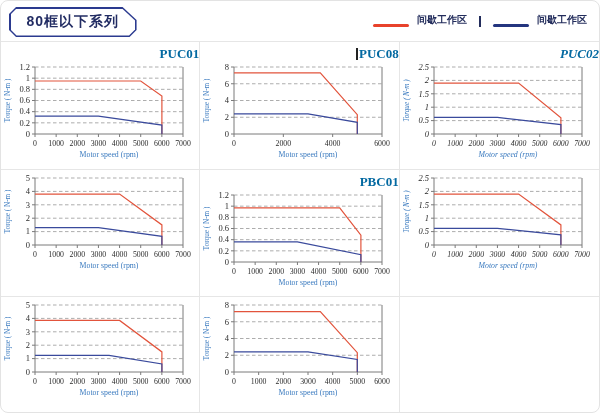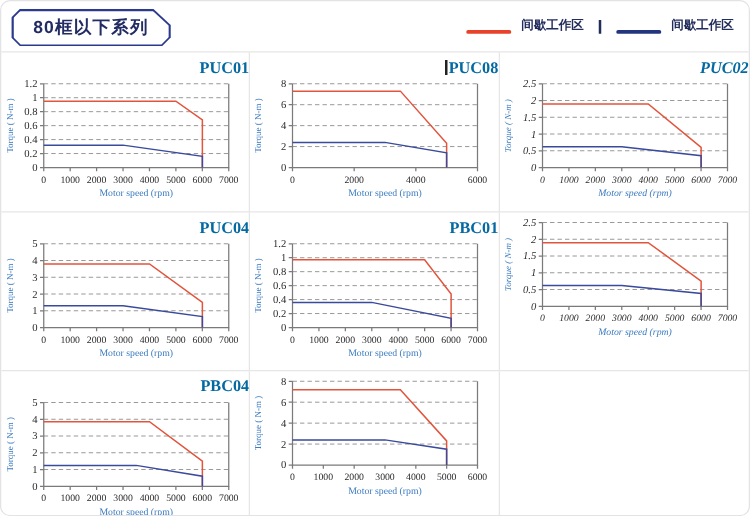--- a/index.html
+++ b/index.html
@@ -172,21 +172,20 @@
           <text x="160.85714285714283" y="84" text-anchor="middle" font-size="7.8" fill="#2c2c2c">6000</text>
           <line x1="182" y1="72" x2="182" y2="75" stroke="#7a7a7a" stroke-width="1"></line>
           <text x="182" y="84" text-anchor="middle" font-size="7.8" fill="#2c2c2c">7000</text>
           <text x="108" y="95" text-anchor="middle" font-size="7.8" fill="#3a7abf">Motor speed (rpm)</text>
           <text x="9" y="38.5" text-anchor="middle" font-size="7.2" fill="#3a7abf" transform="rotate(-90 9 38.5)">Torque ( N-m )</text>
           <polyline points="34.0,21.1 118.6,21.1 160.9,55.9 160.9,72.0" fill="none" stroke="#e2543c" stroke-width="1.2"></polyline>
           <polyline points="34.0,55.4 97.4,55.4 160.9,62.6 160.9,72.0" fill="none" stroke="#3a4a9c" stroke-width="1.2"></polyline>
         </svg></div>
 
   <div class="chart-cell">
-    <div class="chart-title">PUC04</div>
   <svg width="198" height="104" viewBox="0 0 198 104">
           <line x1="34" y1="58.6" x2="182" y2="58.6" stroke="#8a8a8a" stroke-width="0.7" stroke-dasharray="3.5 2.5"></line>
           <line x1="34" y1="45.2" x2="182" y2="45.2" stroke="#8a8a8a" stroke-width="0.7" stroke-dasharray="3.5 2.5"></line>
           <line x1="34" y1="31.800000000000004" x2="182" y2="31.800000000000004" stroke="#8a8a8a" stroke-width="0.7" stroke-dasharray="3.5 2.5"></line>
           <line x1="34" y1="18.4" x2="182" y2="18.4" stroke="#8a8a8a" stroke-width="0.7" stroke-dasharray="3.5 2.5"></line>
           <line x1="34" y1="5" x2="182" y2="5" stroke="#8a8a8a" stroke-width="0.7" stroke-dasharray="3.5 2.5"></line>
           <path d="M 34 5 L 34 72 L 182 72 L 182 5" fill="none" stroke="#7a7a7a" stroke-width="1"></path>
           <line x1="31" y1="72" x2="34" y2="72" stroke="#7a7a7a" stroke-width="1"></line>
           <text x="29" y="74.8" text-anchor="end" font-size="8.5" fill="#2c2c2c">0</text>
           <line x1="31" y1="58.6" x2="34" y2="58.6" stroke="#7a7a7a" stroke-width="1"></line>
@@ -303,21 +302,20 @@
           <text x="160.85714285714283" y="84" text-anchor="middle" font-size="7.8" fill="#2c2c2c">6000</text>
           <line x1="182" y1="72" x2="182" y2="75" stroke="#7a7a7a" stroke-width="1"></line>
           <text x="182" y="84" text-anchor="middle" font-size="7.8" fill="#2c2c2c">7000</text>
           <text x="108" y="95" text-anchor="middle" font-size="7.8" fill="#3a7abf">Motor speed (rpm)</text>
           <text x="9" y="38.5" text-anchor="middle" font-size="7.2" fill="#3a7abf" transform="rotate(-90 9 38.5)">Torque ( N-m )</text>
           <polyline points="34.0,21.1 118.6,21.1 160.9,51.9 160.9,72.0" fill="none" stroke="#e2543c" stroke-width="1.2"></polyline>
           <polyline points="34.0,55.4 97.4,55.4 160.9,61.8 160.9,72.0" fill="none" stroke="#3a4a9c" stroke-width="1.2"></polyline>
         </svg></div>
 
   <div class="chart-cell">
-    <div class="chart-title">PBC04</div>
   <svg width="198" height="104" viewBox="0 0 198 104">
           <line x1="34" y1="58.6" x2="182" y2="58.6" stroke="#8a8a8a" stroke-width="0.7" stroke-dasharray="3.5 2.5"></line>
           <line x1="34" y1="45.2" x2="182" y2="45.2" stroke="#8a8a8a" stroke-width="0.7" stroke-dasharray="3.5 2.5"></line>
           <line x1="34" y1="31.800000000000004" x2="182" y2="31.800000000000004" stroke="#8a8a8a" stroke-width="0.7" stroke-dasharray="3.5 2.5"></line>
           <line x1="34" y1="18.4" x2="182" y2="18.4" stroke="#8a8a8a" stroke-width="0.7" stroke-dasharray="3.5 2.5"></line>
           <line x1="34" y1="5" x2="182" y2="5" stroke="#8a8a8a" stroke-width="0.7" stroke-dasharray="3.5 2.5"></line>
           <path d="M 34 5 L 34 72 L 182 72 L 182 5" fill="none" stroke="#7a7a7a" stroke-width="1"></path>
           <line x1="31" y1="72" x2="34" y2="72" stroke="#7a7a7a" stroke-width="1"></line>
           <text x="29" y="74.8" text-anchor="end" font-size="8.5" fill="#2c2c2c">0</text>
           <line x1="31" y1="58.6" x2="34" y2="58.6" stroke="#7a7a7a" stroke-width="1"></line>

